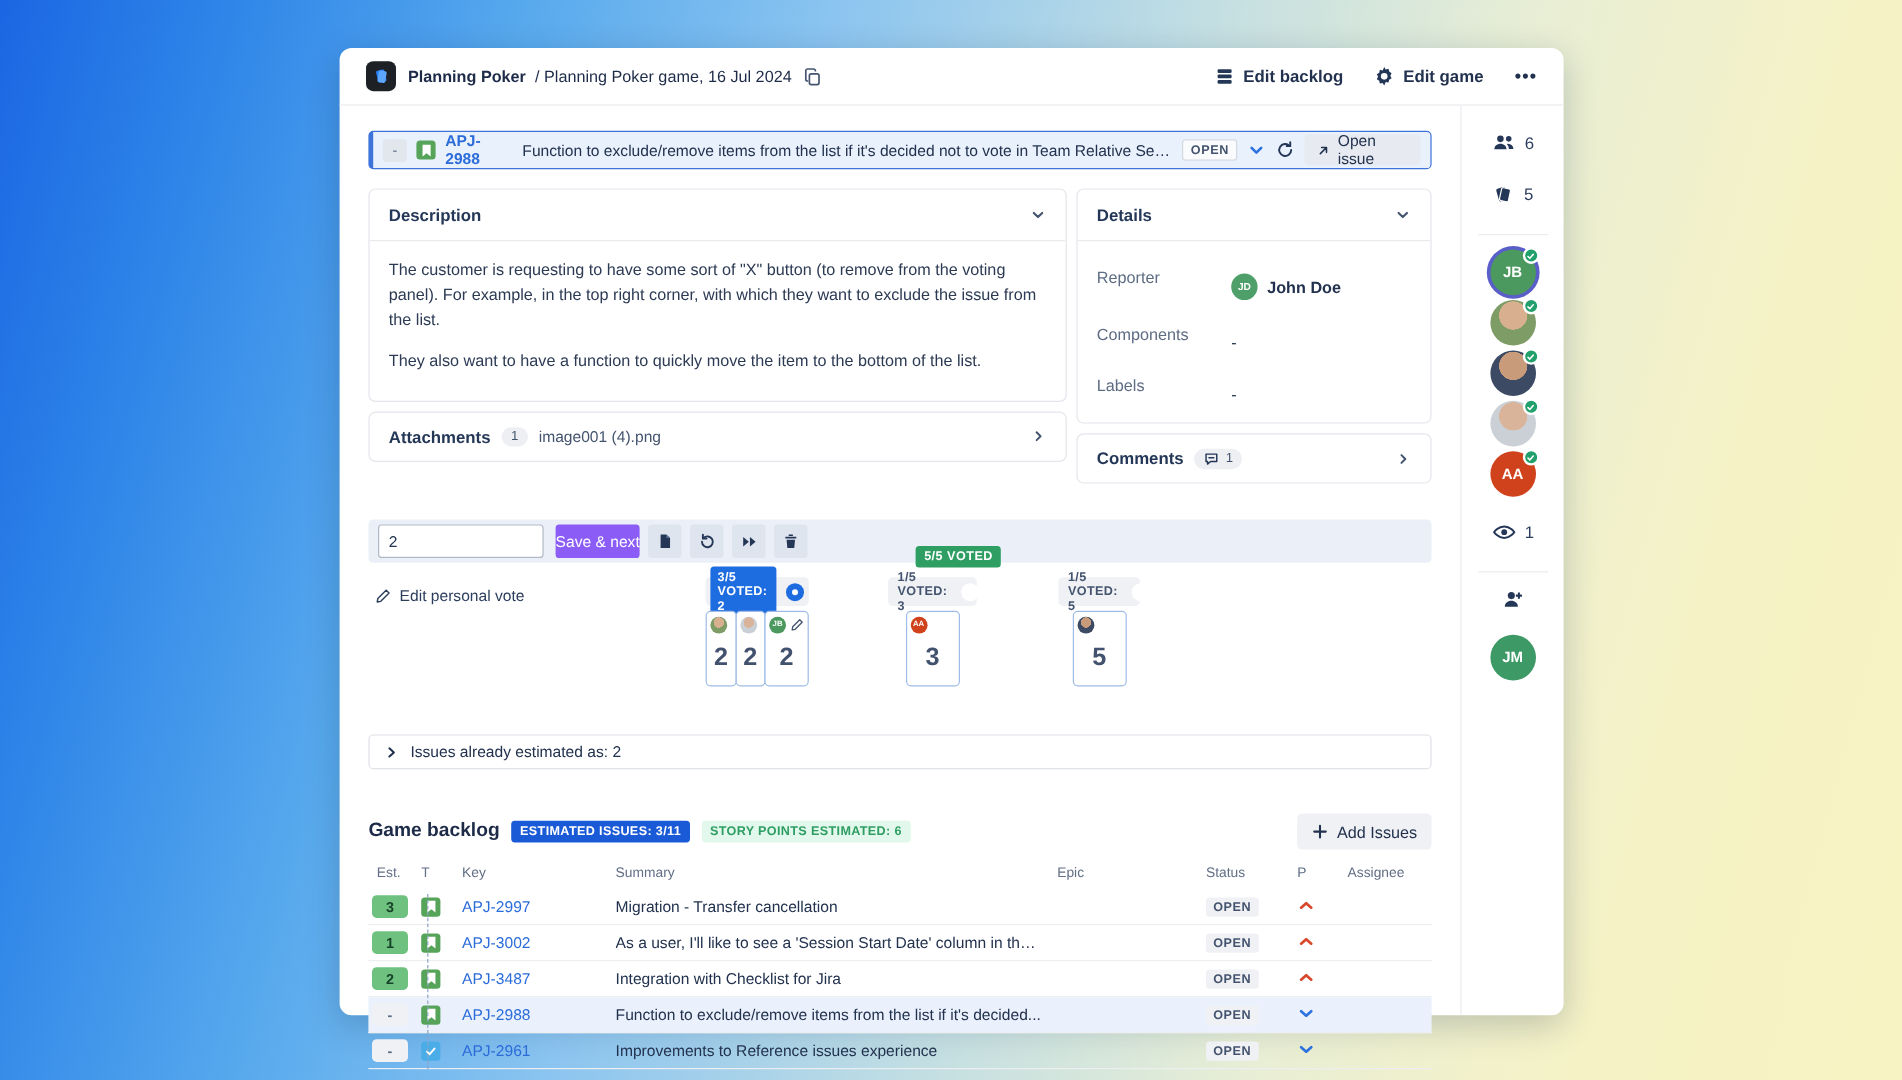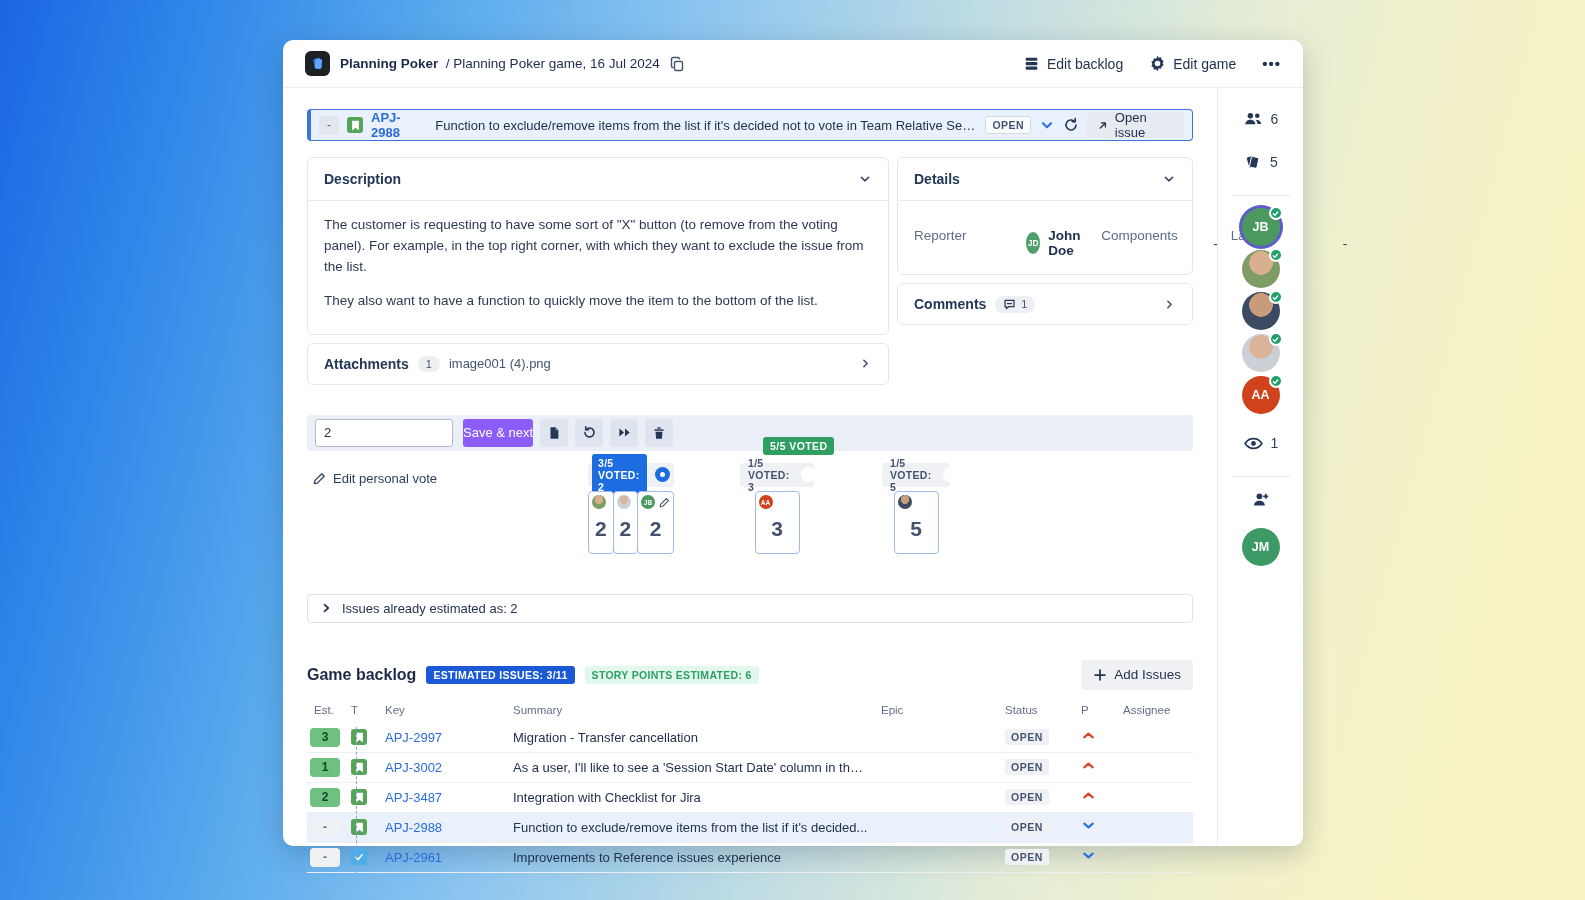--- a/index.html
+++ b/index.html
@@ -14,21 +14,21 @@
     background:#fff; border-radius:10px; box-shadow:0 8px 28px rgba(9,30,66,.22);
     display:flex; flex-direction:column;
   }
   
   .hdr { height:48px; display:flex; align-items:center; padding:0 22px; border-bottom:1px solid #EBECF0; flex:0 0 auto; }
   .logo { width:25px; height:25px; border-radius:6px; background:#1D2125; display:flex; align-items:center; justify-content:center; margin-right:10px; }
   .crumb { font-size:13.5px; color:#1D2B48; }
   .crumb b { font-weight:700; }
   .copy-btn { margin-left:9px; display:flex; cursor:pointer; }
   .hdr-right { margin-left:auto; display:flex; align-items:center; gap:26px; }
-  .hdr-btn { display:flex; align-items:flex-end; gap:7px; font-size:14px; font-weight:400; color:#22324E; cursor:pointer; }
+  .hdr-btn { display:flex; align-items:flex-start; gap:7px; font-size:14px; font-weight:700; color:#22324E; cursor:pointer; }
   .dots { font-size:15px; letter-spacing:1px; font-weight:700; color:#22324E; cursor:pointer; }
   
   .body { flex:1; display:flex; min-height:0; }
   .content { flex:1; padding:21px 24px 0 24px; position:relative; }
   .rail { width:86px; border-left:1px solid #EBECF0; display:flex; flex-direction:column; align-items:center; padding-top:16px; }
   
   .banner { height:32px; background:#E9F1FD; border:1px solid #3E74D9; border-left-width:4px; border-radius:4px;
             display:flex; align-items:center; gap:8px; padding:0 8px; margin-bottom:16px; }
   .est-chip-sm { min-width:20px; height:19px; border-radius:3px; background:#E2E6ED; color:#5A6B85; font-size:12px;
             display:flex; align-items:center; justify-content:center; padding:0 5px; }
@@ -50,21 +50,21 @@
   .panel { border:1px solid #E4E6EB; border-radius:6px; background:#fff; }
   .panel-hd { display:flex; align-items:center; padding:13px 16px; font-size:14px; font-weight:700; color:#243757; cursor:pointer; }
   .panel-hd .chev { margin-left:auto; display:flex; }
   .panel-divider { border-top:1px solid #E9EBEF; }
   .desc-body { padding:14px 16px 22px; font-size:13.5px; color:#2C3A54; line-height:1.55; }
   .desc-body p + p { margin-top:13px; }
   .row-panel { display:flex; align-items:center; padding:0 16px; height:42px; gap:9px; cursor:pointer; }
   .pill { background:#EDEFF2; border-radius:10px; font-size:11px; color:#44546F; padding:2px 8px; display:flex; align-items:center; gap:5px; }
   .file-name { font-size:13px; color:#44546F; }
   .row-panel .chev-r { margin-left:auto; display:flex; }
-  .details-body { padding:12px 16px 16px; display:flex; gap:13px; }
+  .details-body { padding:12px 16px 16px; display:flex; flex-direction:column; gap:13px; }
   .d-row { display:flex; align-items:center; min-height:22px; }
   .d-label { width:112px; flex:0 0 auto; font-size:13.5px; color:#5E6C84; }
   .d-value { font-size:13.5px; color:#22324E; display:flex; align-items:center; gap:8px;margin-top:15px; }
   .mini-av { width:22px; height:22px; border-radius:50%; background:#4E9F6A; color:#fff; font-size:8.5px; font-weight:700;
              display:flex; align-items:center; justify-content:center; }
   .rep-name { font-weight:700; color:#22324E; }
   
   .vote-strip { margin-top:30px; background:#EBF0F8; border-radius:4px; height:36px; display:flex; align-items:center; padding:0 8px; }
   .vote-input { width:138px; height:28px; border:1px solid #B3BAC5; border-radius:3px; padding:0 8px; font-size:13px;
                 font-family:"Liberation Sans",sans-serif; color:#22324E; background:#fff; }

